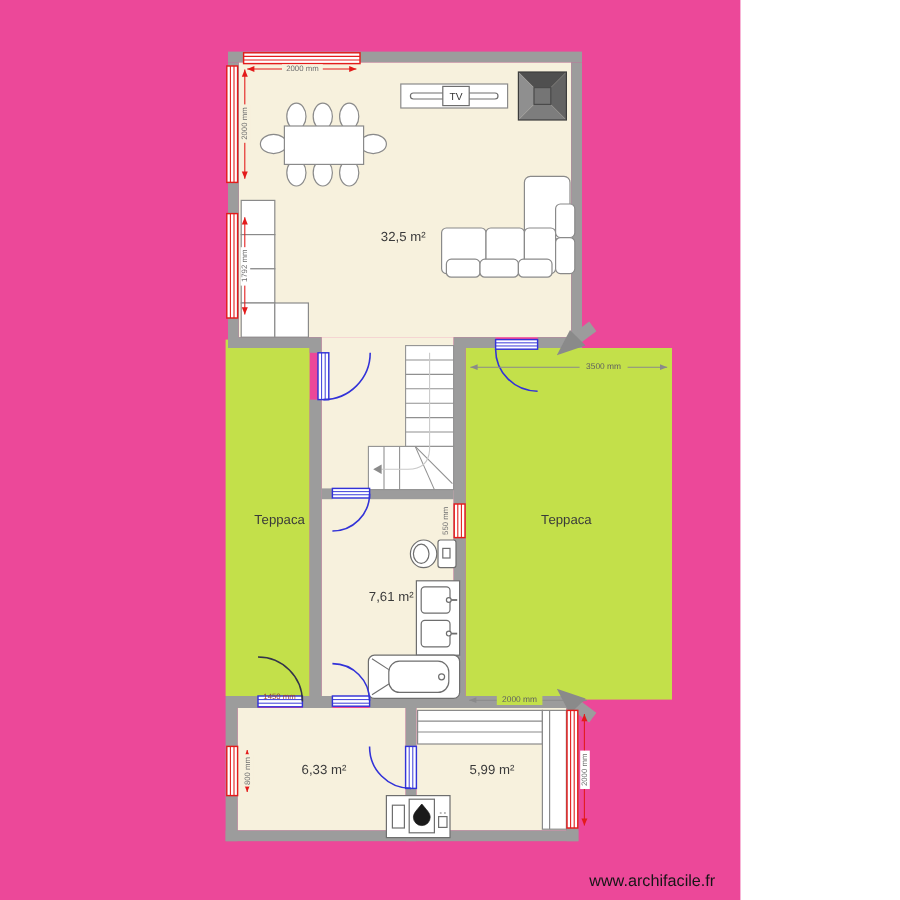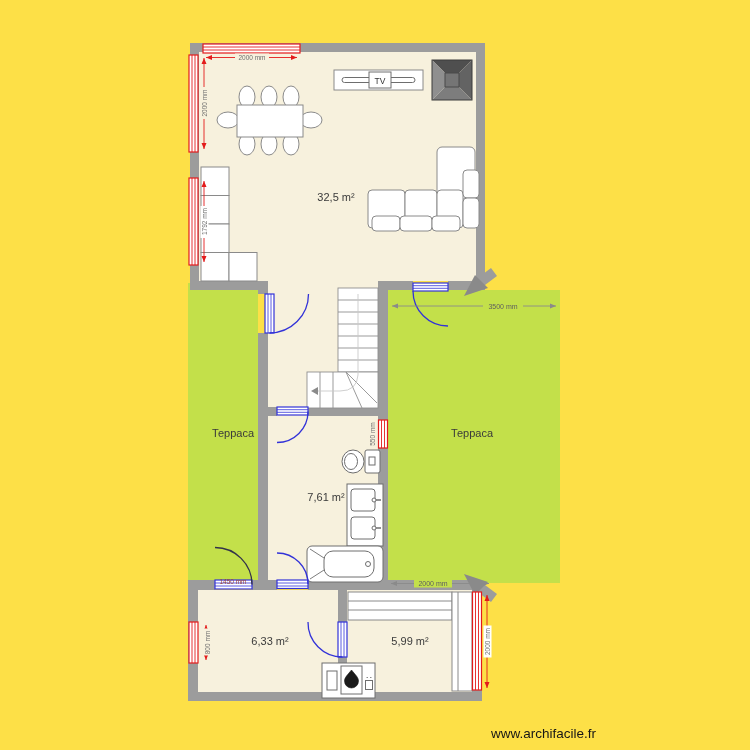--- a/index.html
+++ b/index.html
@@ -1,16 +1,16 @@
 <!DOCTYPE html>
 <html><head>
 <meta charset="utf-8">
 <style>
   html,body{margin:0;padding:0;background:#ffffff;}
-  .canvas{position:relative;width:750px;height:750px;background:#fde047;overflow:hidden;}
+  .canvas{position:relative;width:617px;height:750px;background:#ec4899;overflow:hidden;}
   svg{position:absolute;left:0;top:0;}
   text{font-family:"Liberation Sans","DejaVu Sans",sans-serif;}
   .wall{fill:#9c9c9c;}
   .floor{fill:#f7f1dd;}
   .greenbg{fill:#c3e04a;}
   .furn{fill:#ffffff;stroke:#8a8a8a;stroke-width:1;}
   .furn2{fill:#ffffff;stroke:#6e6e6e;stroke-width:1;}
   .win{fill:#ffffff;stroke:#e31b1b;stroke-width:1.2;}
   .winl{stroke:#e31b1b;stroke-width:0.9;}
   .leaf{fill:#ffffff;stroke:#3232d8;stroke-width:1.2;}

